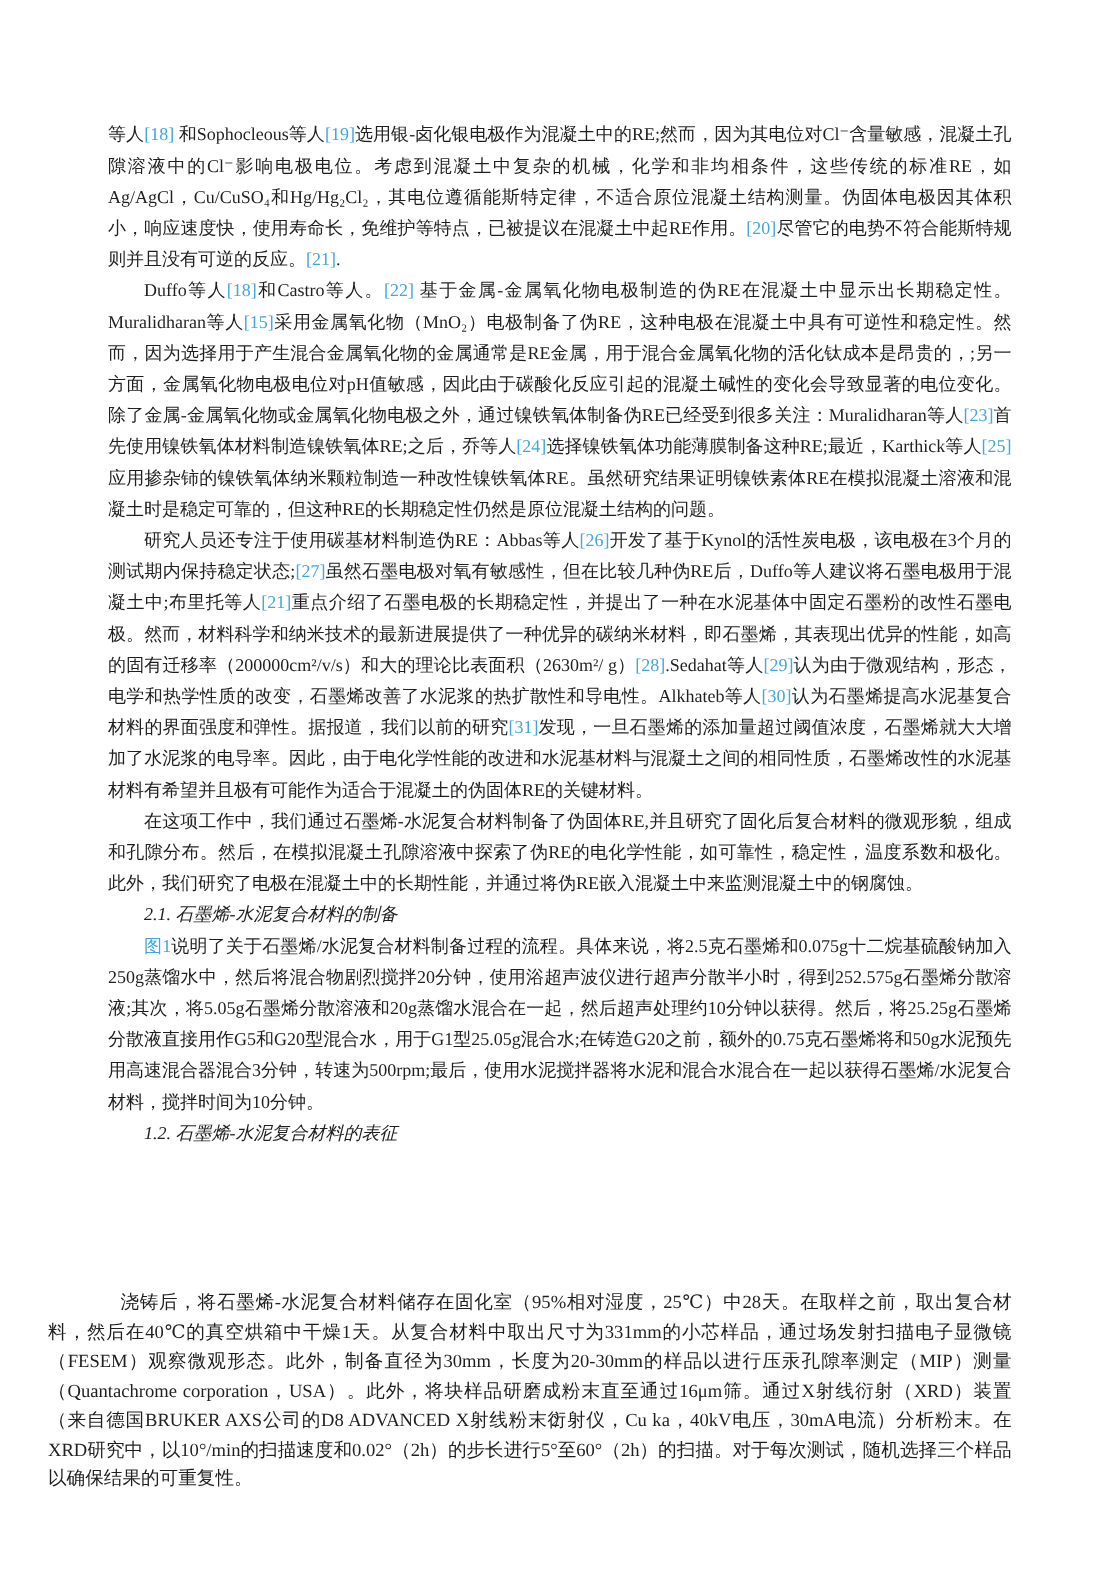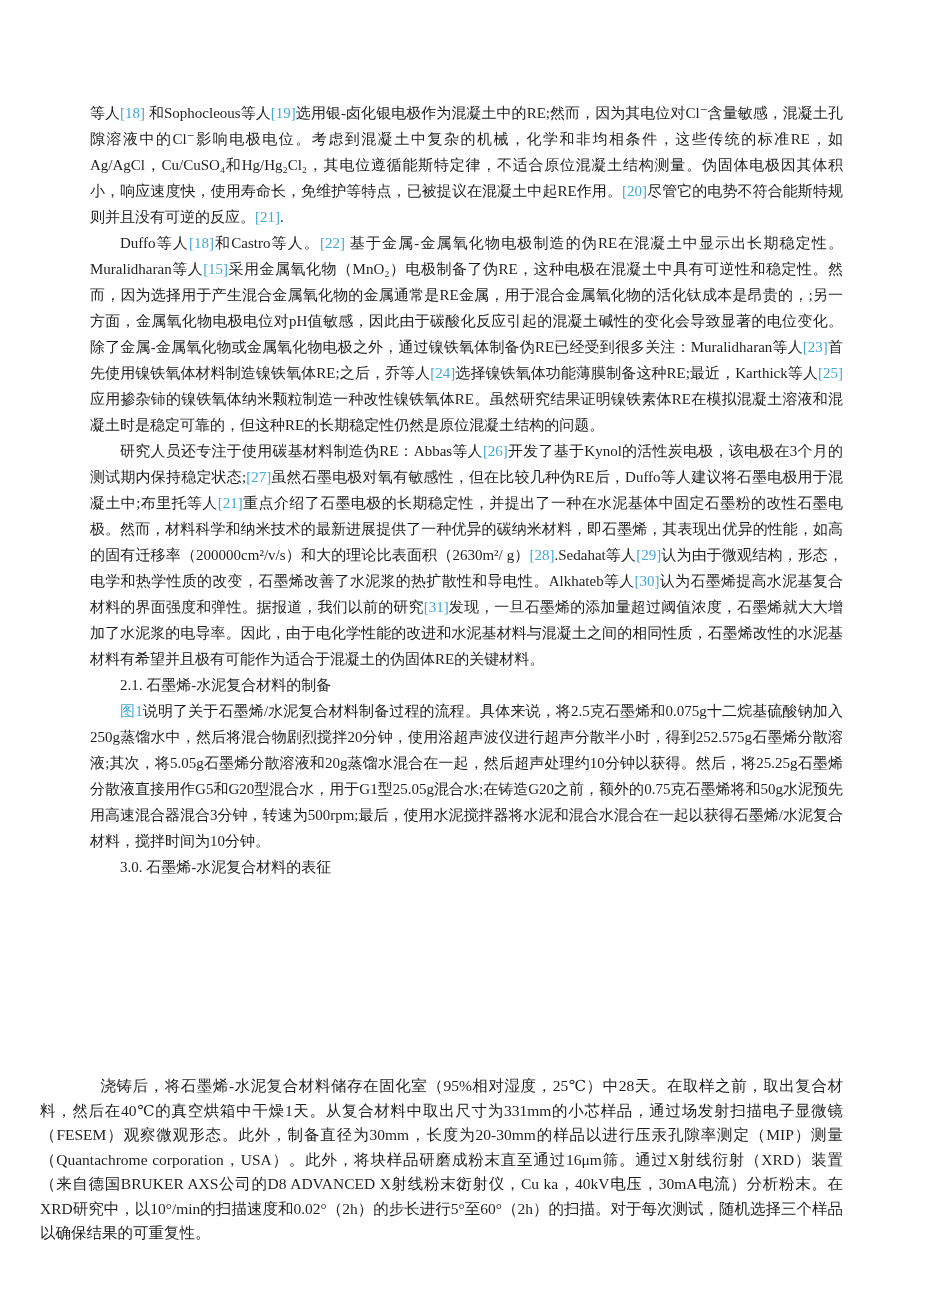--- a/index.html
+++ b/index.html
@@ -15,37 +15,38 @@
     position:absolute;top:100px;left:90px;width:753px;
     font-size:15px;line-height:26px;text-align:justify;
   }
   .wide-text{
     position:absolute;top:1026px;left:40px;width:803px;
     font-size:15.5px;line-height:24.5px;text-align:justify;margin-top:48px;
   }
   .main-text p,.wide-text p{margin:0;padding:0;text-indent:2em;}
   .main-text p.no-indent{text-indent:0;}
   .main-text p.heading{text-indent:2em;}
-  .main-text p.subheading{text-indent:2em;}
+  .main-text p.subheading{text-indent:2em;font-style:italic;}
   .wide-text p{text-indent:3.9em;}
   .ref{color:#42a7d9;cursor:pointer;}
   .page-num{
     position:absolute;top:1176px;left:0;width:926px;
     text-align:center;font-size:15px;color:#1f1f1f;
   }
 </style>
 </head>
 <body>
 
 <div class="page">
   <main class="main-text">
       <p class="no-indent"><span>等人</span><span class="ref">[18]</span><span> 和Sophocleous等人</span><span class="ref">[19]</span><span>选用银-卤化银电极作为混凝土中的RE;然而，因为其电位对Cl⁻含量敏感，混凝土孔隙溶液中的Cl⁻影响电极电位。考虑到混凝土中复杂的机械，化学和非均相条件，这些传统的标准RE，如Ag/AgCl，Cu/CuSO₄和Hg/Hg₂Cl₂，其电位遵循能斯特定律，不适合原位混凝土结构测量。伪固体电极因其体积小，响应速度快，使用寿命长，免维护等特点，已被提议在混凝土中起RE作用。</span><span class="ref">[20]</span><span>尽管它的电势不符合能斯特规则并且没有可逆的反应。</span><span class="ref">[21]</span><span>.</span></p>
       <p><span>Duffo等人</span><span class="ref">[18]</span><span>和Castro等人。</span><span class="ref">[22]</span><span> 基于金属-金属氧化物电极制造的伪RE在混凝土中显示出长期稳定性。Muralidharan等人</span><span class="ref">[15]</span><span>采用金属氧化物（MnO₂）电极制备了伪RE，这种电极在混凝土中具有可逆性和稳定性。然而，因为选择用于产生混合金属氧化物的金属通常是RE金属，用于混合金属氧化物的活化钛成本是昂贵的，;另一方面，金属氧化物电极电位对pH值敏感，因此由于碳酸化反应引起的混凝土碱性的变化会导致显著的电位变化。除了金属-金属氧化物或金属氧化物电极之外，通过镍铁氧体制备伪RE已经受到很多关注：Muralidharan等人</span><span class="ref">[23]</span><span>首先使用镍铁氧体材料制造镍铁氧体RE;之后，乔等人</span><span class="ref">[24]</span><span>选择镍铁氧体功能薄膜制备这种RE;最近，Karthick等人</span><span class="ref">[25]</span><span>应用掺杂铈的镍铁氧体纳米颗粒制造一种改性镍铁氧体RE。虽然研究结果证明镍铁素体RE在模拟混凝土溶液和混凝土时是稳定可靠的，但这种RE的长期稳定性仍然是原位混凝土结构的问题。</span></p>
       <p><span>研究人员还专注于使用碳基材料制造伪RE：Abbas等人</span><span class="ref">[26]</span><span>开发了基于Kynol的活性炭电极，该电极在3个月的测试期内保持稳定状态;</span><span class="ref">[27]</span><span>虽然石墨电极对氧有敏感性，但在比较几种伪RE后，Duffo等人建议将石墨电极用于混凝土中;布里托等人</span><span class="ref">[21]</span><span>重点介绍了石墨电极的长期稳定性，并提出了一种在水泥基体中固定石墨粉的改性石墨电极。然而，材料科学和纳米技术的最新进展提供了一种优异的碳纳米材料，即石墨烯，其表现出优异的性能，如高的固有迁移率（200000cm²/v/s）和大的理论比表面积（2630m²/ g）</span><span class="ref">[28]</span><span>.Sedahat等人</span><span class="ref">[29]</span><span>认为由于微观结构，形态，电学和热学性质的改变，石墨烯改善了水泥浆的热扩散性和导电性。Alkhateb等人</span><span class="ref">[30]</span><span>认为石墨烯提高水泥基复合材料的界面强度和弹性。据报道，我们以前的研究</span><span class="ref">[31]</span><span>发现，一旦石墨烯的添加量超过阈值浓度，石墨烯就大大增加了水泥浆的电导率。因此，由于电化学性能的改进和水泥基材料与混凝土之间的相同性质，石墨烯改性的水泥基材料有希望并且极有可能作为适合于混凝土的伪固体RE的关键材料。</span></p>
+      <p><span>在这项工作中，我们通过石墨烯-水泥复合材料制备了伪固体RE,并且研究了固化后复合材料的微观形貌，组成和孔隙分布。然后，在模拟混凝土孔隙溶液中探索了伪RE的电化学性能，如可靠性，稳定性，温度系数和极化。此外，我们研究了电极在混凝土中的长期性能，并通过将伪RE嵌入混凝土中来监测混凝土中的钢腐蚀。</span></p>
       <p class="subheading"><span>2.1. 石墨烯-水泥复合材料的制备</span></p>
       <p><span class="ref">图1</span><span>说明了关于石墨烯/水泥复合材料制备过程的流程。具体来说，将2.5克石墨烯和0.075g十二烷基硫酸钠加入250g蒸馏水中，然后将混合物剧烈搅拌20分钟，使用浴超声波仪进行超声分散半小时，得到252.575g石墨烯分散溶液;其次，将5.05g石墨烯分散溶液和20g蒸馏水混合在一起，然后超声处理约10分钟以获得。然后，将25.25g石墨烯分散液直接用作G5和G20型混合水，用于G1型25.05g混合水;在铸造G20之前，额外的0.75克石墨烯将和50g水泥预先用高速混合器混合3分钟，转速为500rpm;最后，使用水泥搅拌器将水泥和混合水混合在一起以获得石墨烯/水泥复合材料，搅拌时间为10分钟。</span></p>
-      <p class="subheading"><span>3.0. 石墨烯-水泥复合材料的表征</span></p>
+      <p class="subheading"><span>1.2. 石墨烯-水泥复合材料的表征</span></p>
     </main>
   <section class="wide-text">
       <p><span>浇铸后，将石墨烯-水泥复合材料储存在固化室（95%相对湿度，25℃）中28天。在取样之前，取出复合材料，然后在40℃的真空烘箱中干燥1天。从复合材料中取出尺寸为331mm的小芯样品，通过场发射扫描电子显微镜（FESEM）观察微观形态。此外，制备直径为30mm，长度为20-30mm的样品以进行压汞孔隙率测定（MIP）测量（Quantachrome corporation，USA）。此外，将块样品研磨成粉末直至通过16μm筛。通过X射线衍射（XRD）装置（来自德国BRUKER AXS公司的D8 ADVANCED X射线粉末衍射仪，Cu ka，40kV电压，30mA电流）分析粉末。在XRD研究中，以10°/min的扫描速度和0.02°（2h）的步长进行5°至60°（2h）的扫描。对于每次测试，随机选择三个样品以确保结果的可重复性。</span></p>
     </section>
   <div class="page-num">2</div>
 </div>
 
 </body></html>

